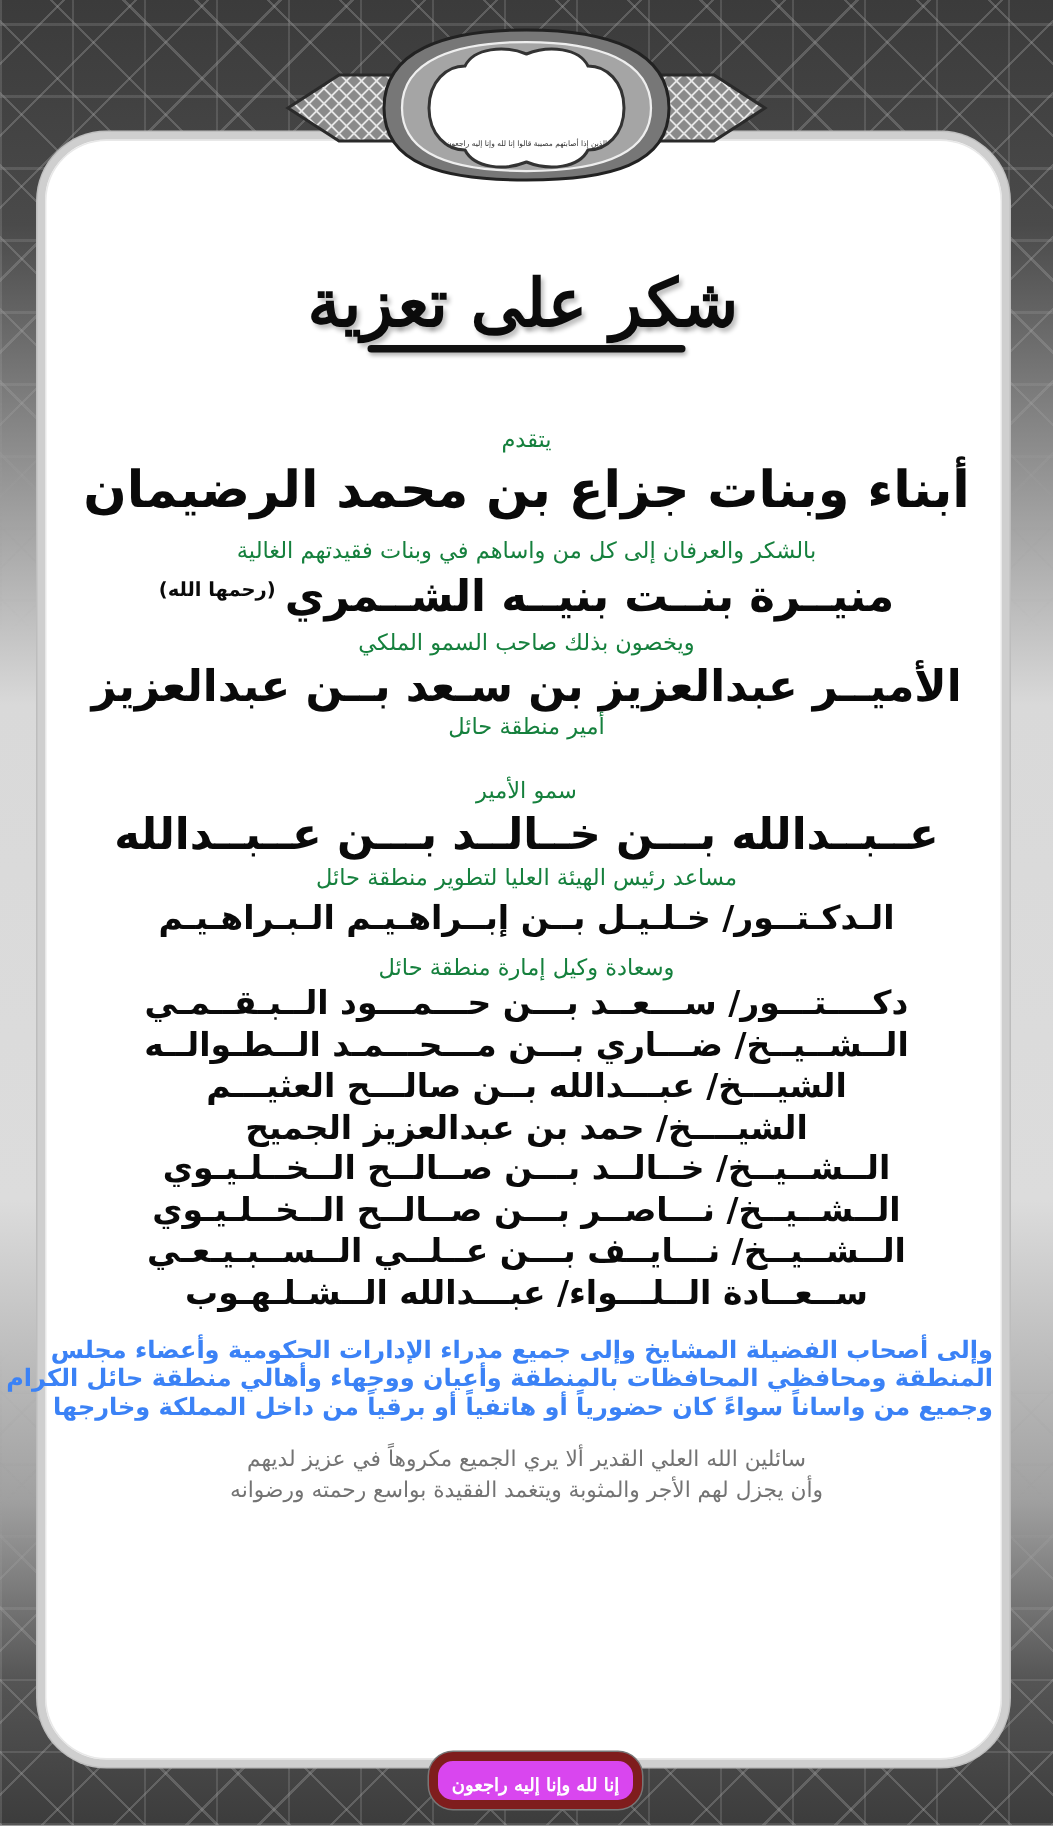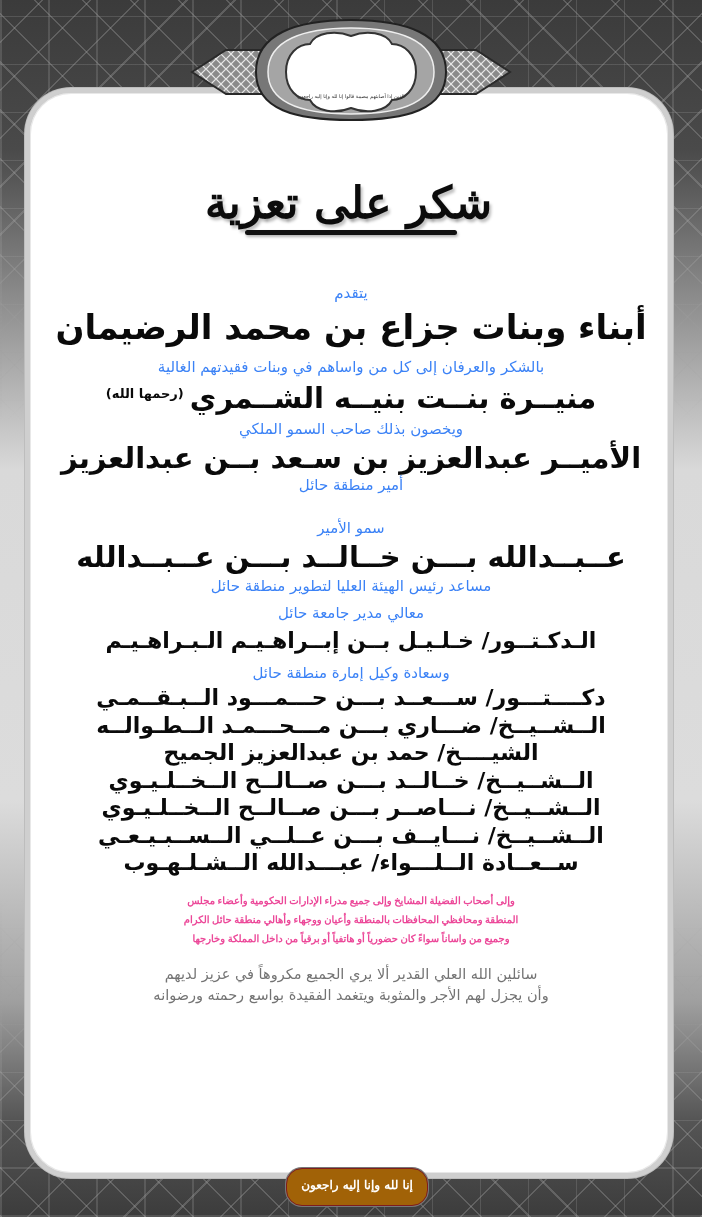--- a/index.html
+++ b/index.html
@@ -61,33 +61,33 @@
     .header-calligraphy .swash {
       position: absolute; left: 40px; right: 38px; top: 62px; height: 5px;
       border-radius: 3px; background: #111;
       box-shadow: 1px 2px 3px rgba(0,0,0,0.3);
     }
     .content {
       position: absolute; left: 40px; top: 284px; width: 622px;
       text-align: center;
     }
     .line { display: block; white-space: nowrap; }
-    .small { font-size: 15px; line-height: 18px; font-weight: normal; color: #3b82f6; }
+    .small { font-size: 15px; line-height: 18px; font-weight: normal; color: #15803d; }
     .huge { font-size: 34px; font-weight: bold; line-height: 42px; color: #0a0a0a; }
     .big { font-size: 29px; font-weight: bold; line-height: 36px; color: #0a0a0a; }
     .name { font-size: 22px; font-weight: bold; line-height: 26px; color: #0a0a0a; letter-spacing: 1px; }
     .paren { font-size: 13px; font-weight: bold; margin-right: 6px; vertical-align: 10px; }
     .list-name { font-size: 22px; font-weight: bold; line-height: 27.5px; color: #0a0a0a; letter-spacing: 1px; }
-    .para { font-size: 10px; font-weight: bold; line-height: 19px; color: #ec4899; font-family: Liberation Serif, serif; }
+    .para { font-size: 16px; font-weight: bold; line-height: 19px; color: #3b82f6; }
     .closing { font-size: 14.5px; line-height: 21px; color: #737373; }
 
     .footer-seal {
       position: absolute; left: 286px; top: 1168px; width: 142px; height: 38px;
-      background: #a16207; border-radius: 16px;
-      border: 1px solid #7f1d1d;
+      background: #d946ef; border-radius: 16px;
+      border: 6px solid #7f1d1d;
       box-shadow: 0 0 0 1px #777;
       z-index: 3;
       color: #fff; text-align: center;
       font-family: "DejaVu Serif", serif; font-size: 12px; font-weight: bold;
       line-height: 32px;
     }
   </style>
 </head>
 <body>
 
@@ -127,27 +127,27 @@
   <span class="line big" style=""><span>منيــرة بنــت بنيــه الشــمري</span><span class="paren">(رحمها الله)</span></span>
 
   <span class="line small" style="margin-top:4px;">ويخصون بذلك صاحب السمو الملكي</span>
   <span class="line big" style="margin-top:2px;">الأميــر عبدالعزيز بن سـعد بــن عبدالعزيز</span>
   <span class="line small">أمير منطقة حائل</span>
 
   <span class="line small" style="margin-top:25px;">سمو الأمير</span>
   <span class="line big" style="margin-top:2px;">عــبــدالله بـــن خــالــد بـــن عــبــدالله</span>
   <span class="line small" style="margin-top:2px;">مساعد رئيس الهيئة العليا لتطوير منطقة حائل</span>
 
-  <span class="line small" style="margin-top:9px;">معالي مدير جامعة حائل</span>
   <span class="line name" style="margin-top:6px;">الـدكـتــور/ خـلـيـل بــن إبــراهـيـم الـبـراهـيـم</span>
 
   <span class="line small" style="margin-top:10px;">وسعادة وكيل إمارة منطقة حائل</span>
   <div style="margin-top:2px;">
     <span class="line list-name">دكــــتـــور/ ســـعــد بـــن حـــمـــود الــبـقــمـي</span>
     <span class="line list-name">الــشــيــخ/ ضـــاري بـــن مـــحـــمـد الــطـوالــه</span>
+    <span class="line list-name">الشيـــخ/ عبـــدالله بــن صالـــح العثيـــم</span>
     <span class="line list-name">الشيــــخ/ حمد بن عبدالعزيز الجميح</span>
     <span class="line list-name">الــشــيــخ/ خــالــد بـــن صــالــح الــخــلـيـوي</span>
     <span class="line list-name">الــشــيــخ/ نـــاصــر بـــن صــالــح الــخــلـيـوي</span>
     <span class="line list-name">الــشــيــخ/ نـــايــف بـــن عــلــي الــســبـيـعـي</span>
     <span class="line list-name">ســعــادة الــلـــواء/ عبـــدالله الــشـلـهـوب</span>
   </div>
 
   <div style="margin-top:14px;">
     <span class="line para">وإلى أصحاب الفضيلة المشايخ وإلى جميع  مدراء الإدارات الحكومية وأعضاء مجلس</span>
     <span class="line para">المنطقة ومحافظي المحافظات بالمنطقة وأعيان ووجهاء وأهالي منطقة حائل الكرام</span>

